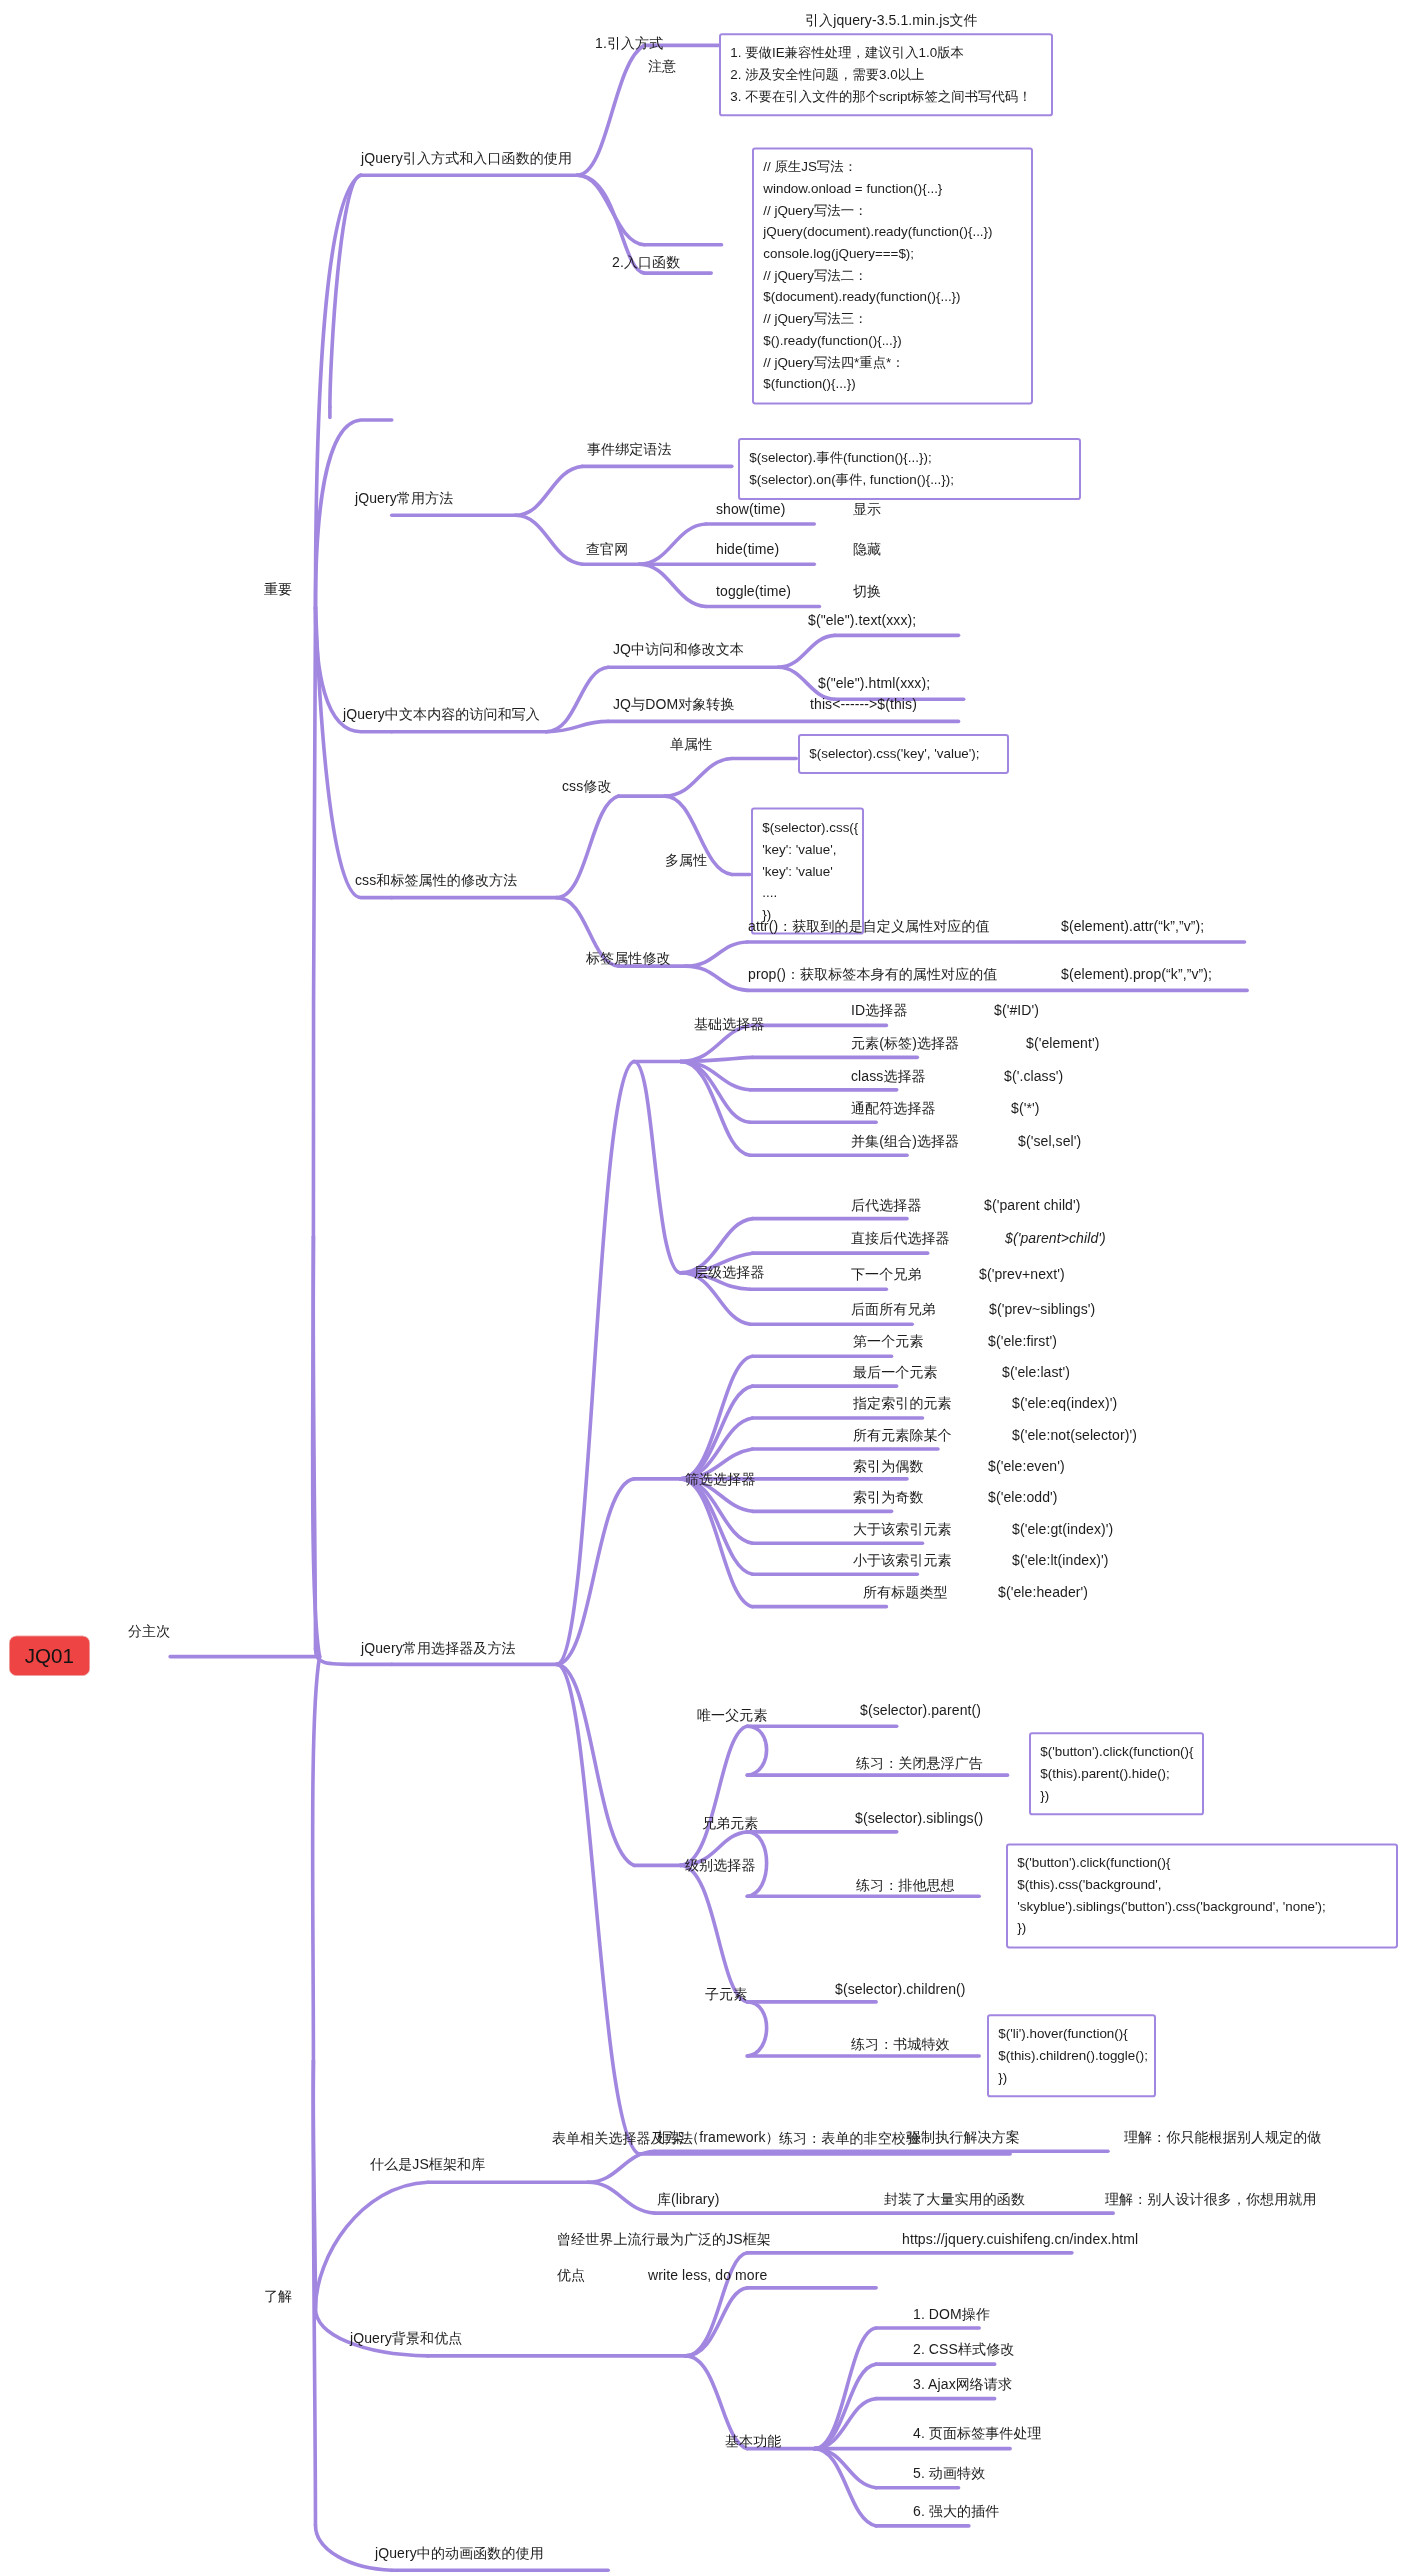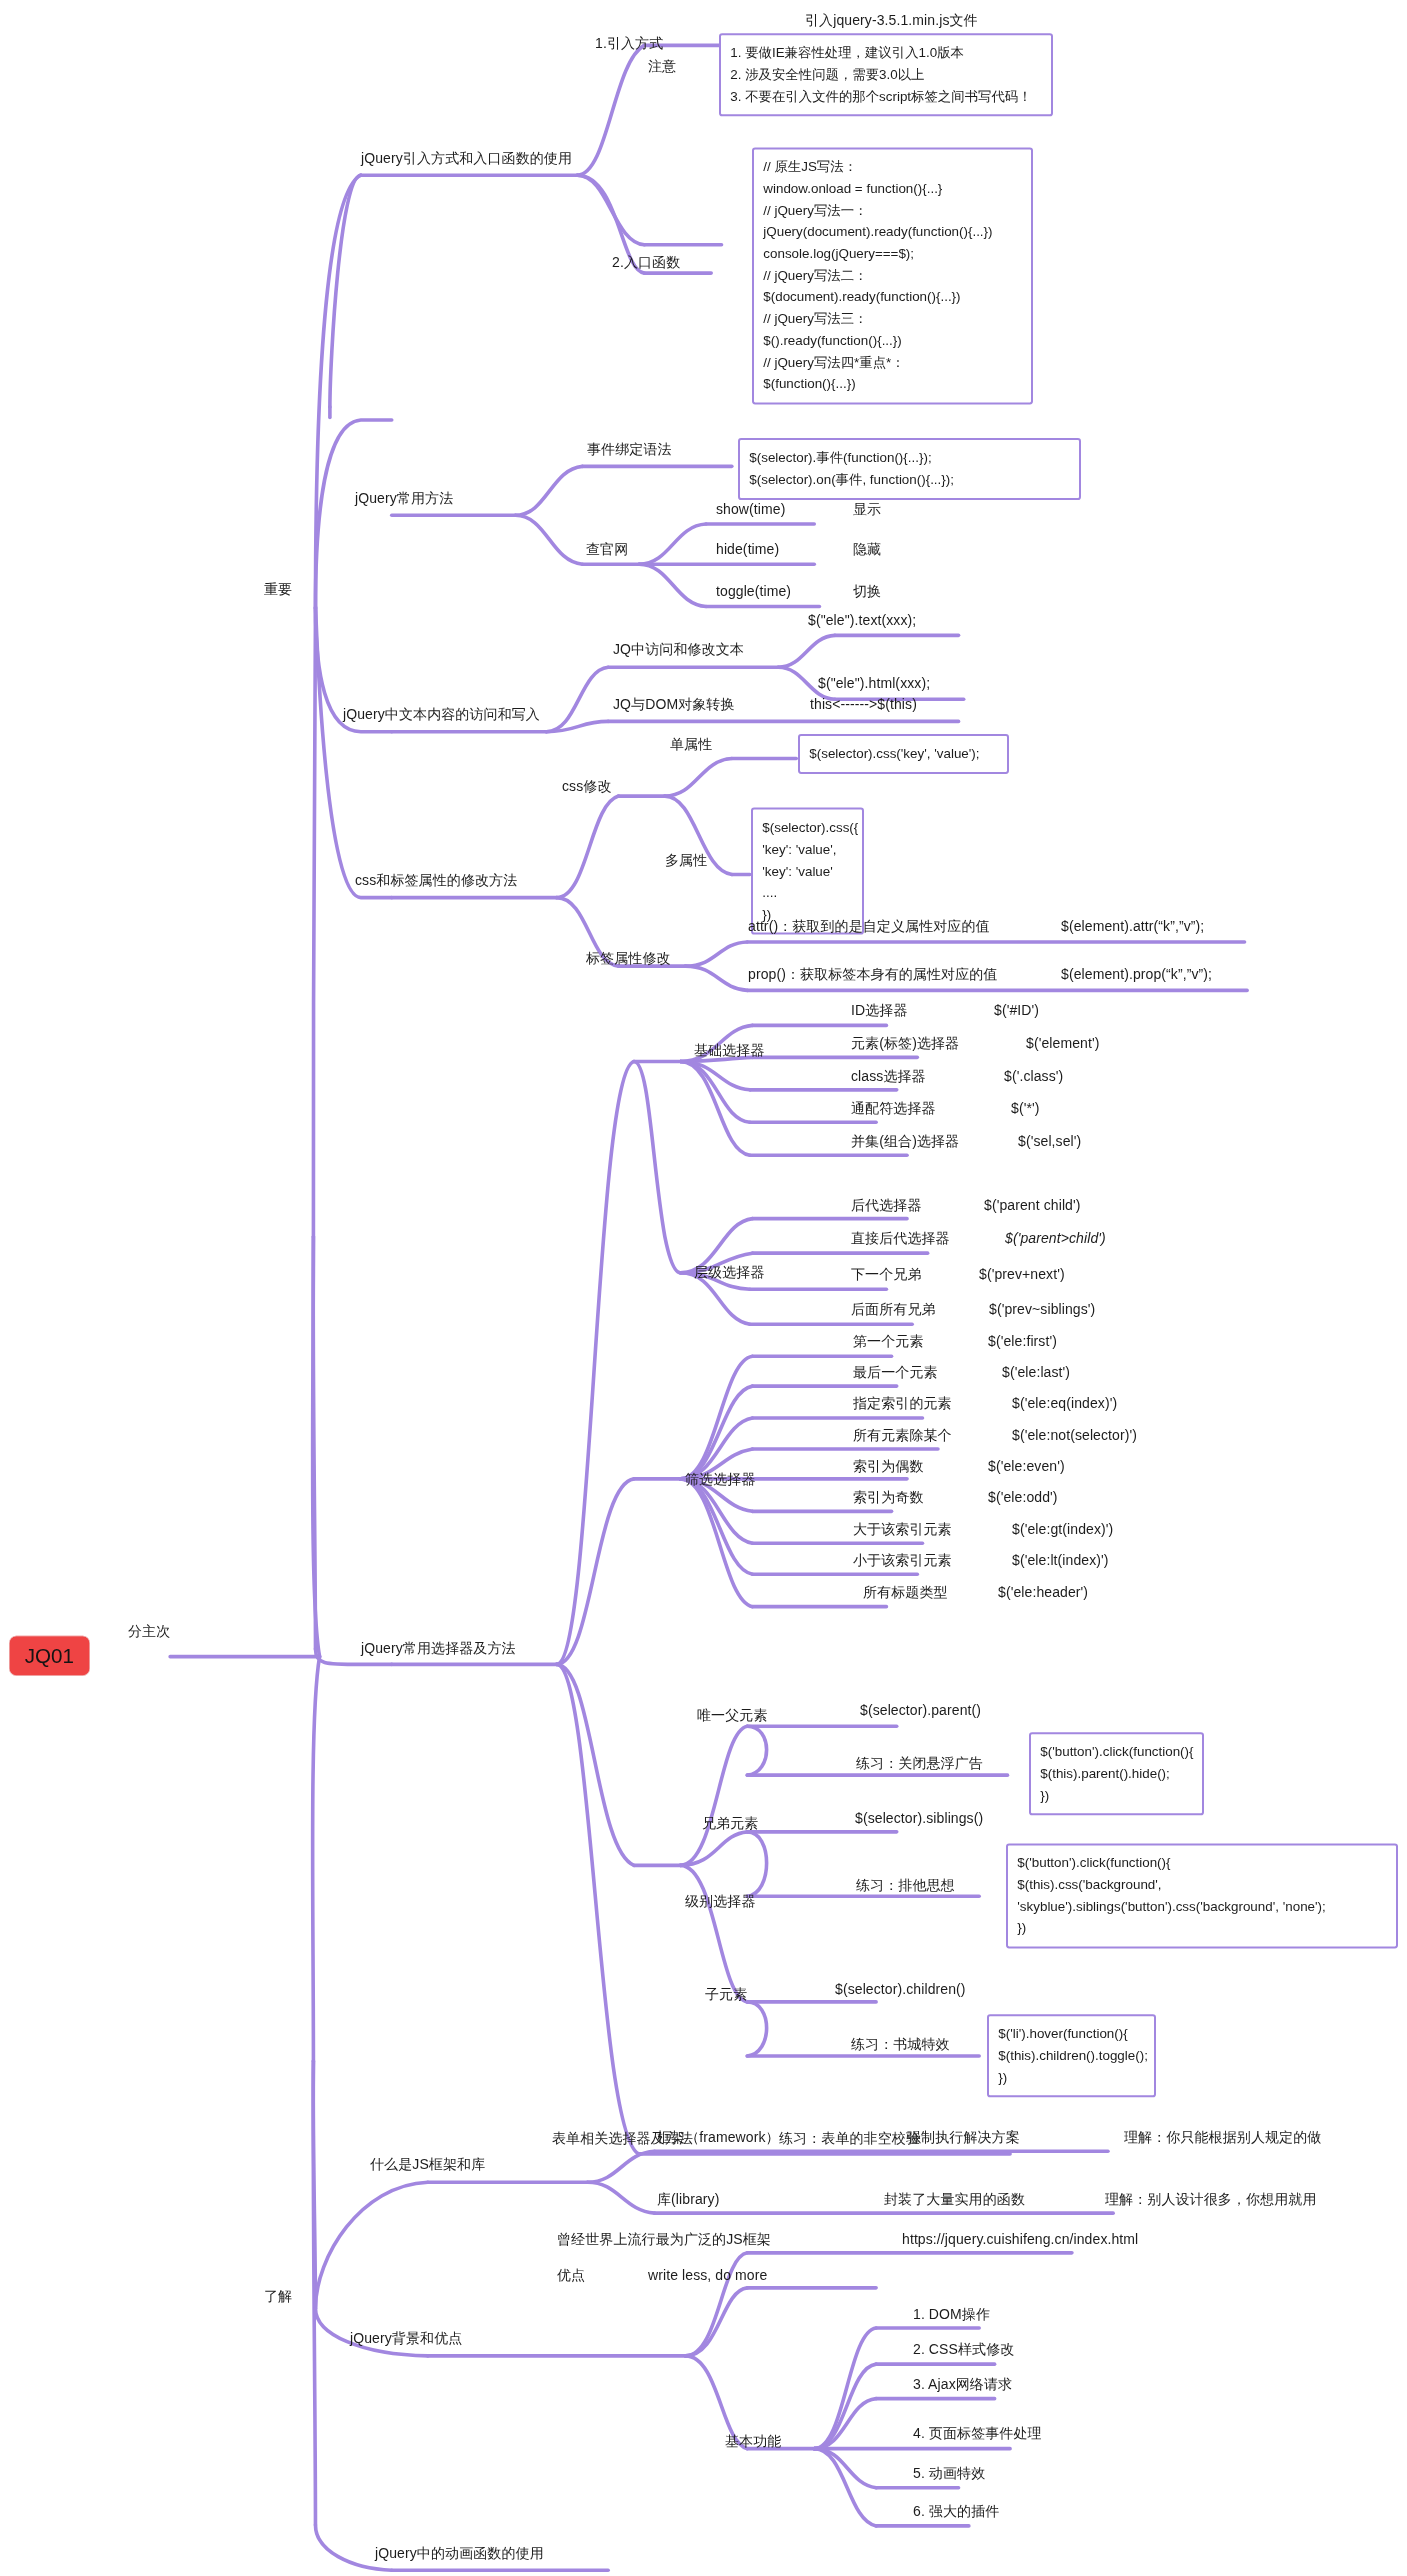--- a/index.html
+++ b/index.html
@@ -247,21 +247,21 @@
     <div>  'key': 'value'</div>
     <div>  ....</div>
     <div>})</div>
   </div>
   <div class="node" style="left:586px;top:959px;">标签属性修改</div>
   <div class="node" style="left:748px;top:927px;">attr()：获取到的是自定义属性对应的值</div>
   <div class="node" style="left:1061px;top:927px;">$(element).attr(“k”,”v”);</div>
   <div class="node" style="left:748px;top:975px;">prop()：获取标签本身有的属性对应的值</div>
   <div class="node" style="left:1061px;top:975px;">$(element).prop(“k”,”v”);</div>
 
-  <div class="node" style="left:694px;top:1051px;">基础选择器</div>
+  <div class="node" style="left:694px;top:1025px;">基础选择器</div>
   <div class="node" style="left:851px;top:1011px;">ID选择器</div>
   <div class="node" style="left:994px;top:1011px;">$('#ID')</div>
   <div class="node" style="left:851px;top:1044px;">元素(标签)选择器</div>
   <div class="node" style="left:1026px;top:1044px;">$('element')</div>
   <div class="node" style="left:851px;top:1077px;">class选择器</div>
   <div class="node" style="left:1004px;top:1077px;">$('.class')</div>
   <div class="node" style="left:851px;top:1109px;">通配符选择器</div>
   <div class="node" style="left:1011px;top:1109px;">$('*')</div>
   <div class="node" style="left:851px;top:1142px;">并集(组合)选择器</div>
   <div class="node" style="left:1018px;top:1142px;">$('sel,sel')</div>
@@ -289,21 +289,21 @@
   <div class="node" style="left:988px;top:1467px;">$('ele:even')</div>
   <div class="node" style="left:853px;top:1498px;">索引为奇数</div>
   <div class="node" style="left:988px;top:1498px;">$('ele:odd')</div>
   <div class="node" style="left:853px;top:1530px;">大于该索引元素</div>
   <div class="node" style="left:1012px;top:1530px;">$('ele:gt(index)')</div>
   <div class="node" style="left:853px;top:1561px;">小于该索引元素</div>
   <div class="node" style="left:1012px;top:1561px;">$('ele:lt(index)')</div>
   <div class="node" style="left:853px;top:1593px;margin-left:10px;">所有标题类型</div>
   <div class="node" style="left:998px;top:1593px;">$('ele:header')</div>
 
-  <div class="node" style="left:685px;top:1866px;margin-top:36px;">级别选择器</div>
+  <div class="node" style="left:685px;top:1866px;">级别选择器</div>
 
   <div class="node" style="left:697px;top:1716px;">唯一父元素</div>
   <div class="node" style="left:860px;top:1711px;">$(selector).parent()</div>
   <div class="node" style="left:856px;top:1764px;">练习：关闭悬浮广告</div>
   <div class="box" style="left:1029px;top:1774px;width:175px;">
     <div>$('button').click(function(){</div>
     <div>    $(this).parent().hide();</div>
     <div>})</div>
   </div>
 

